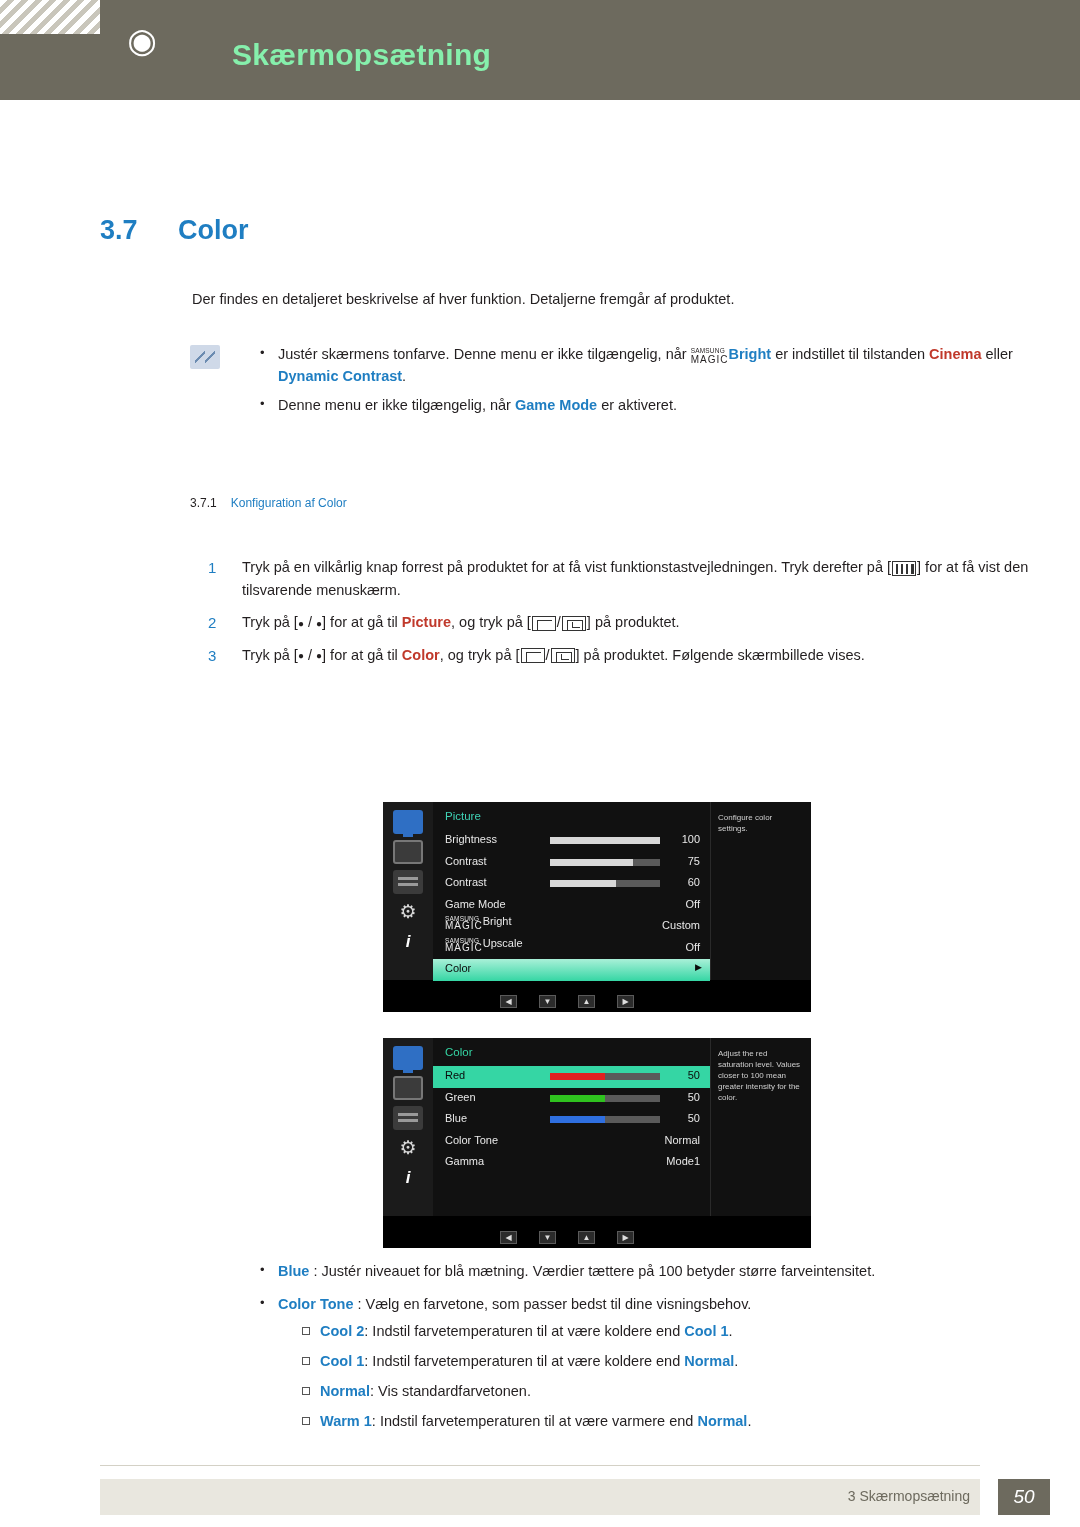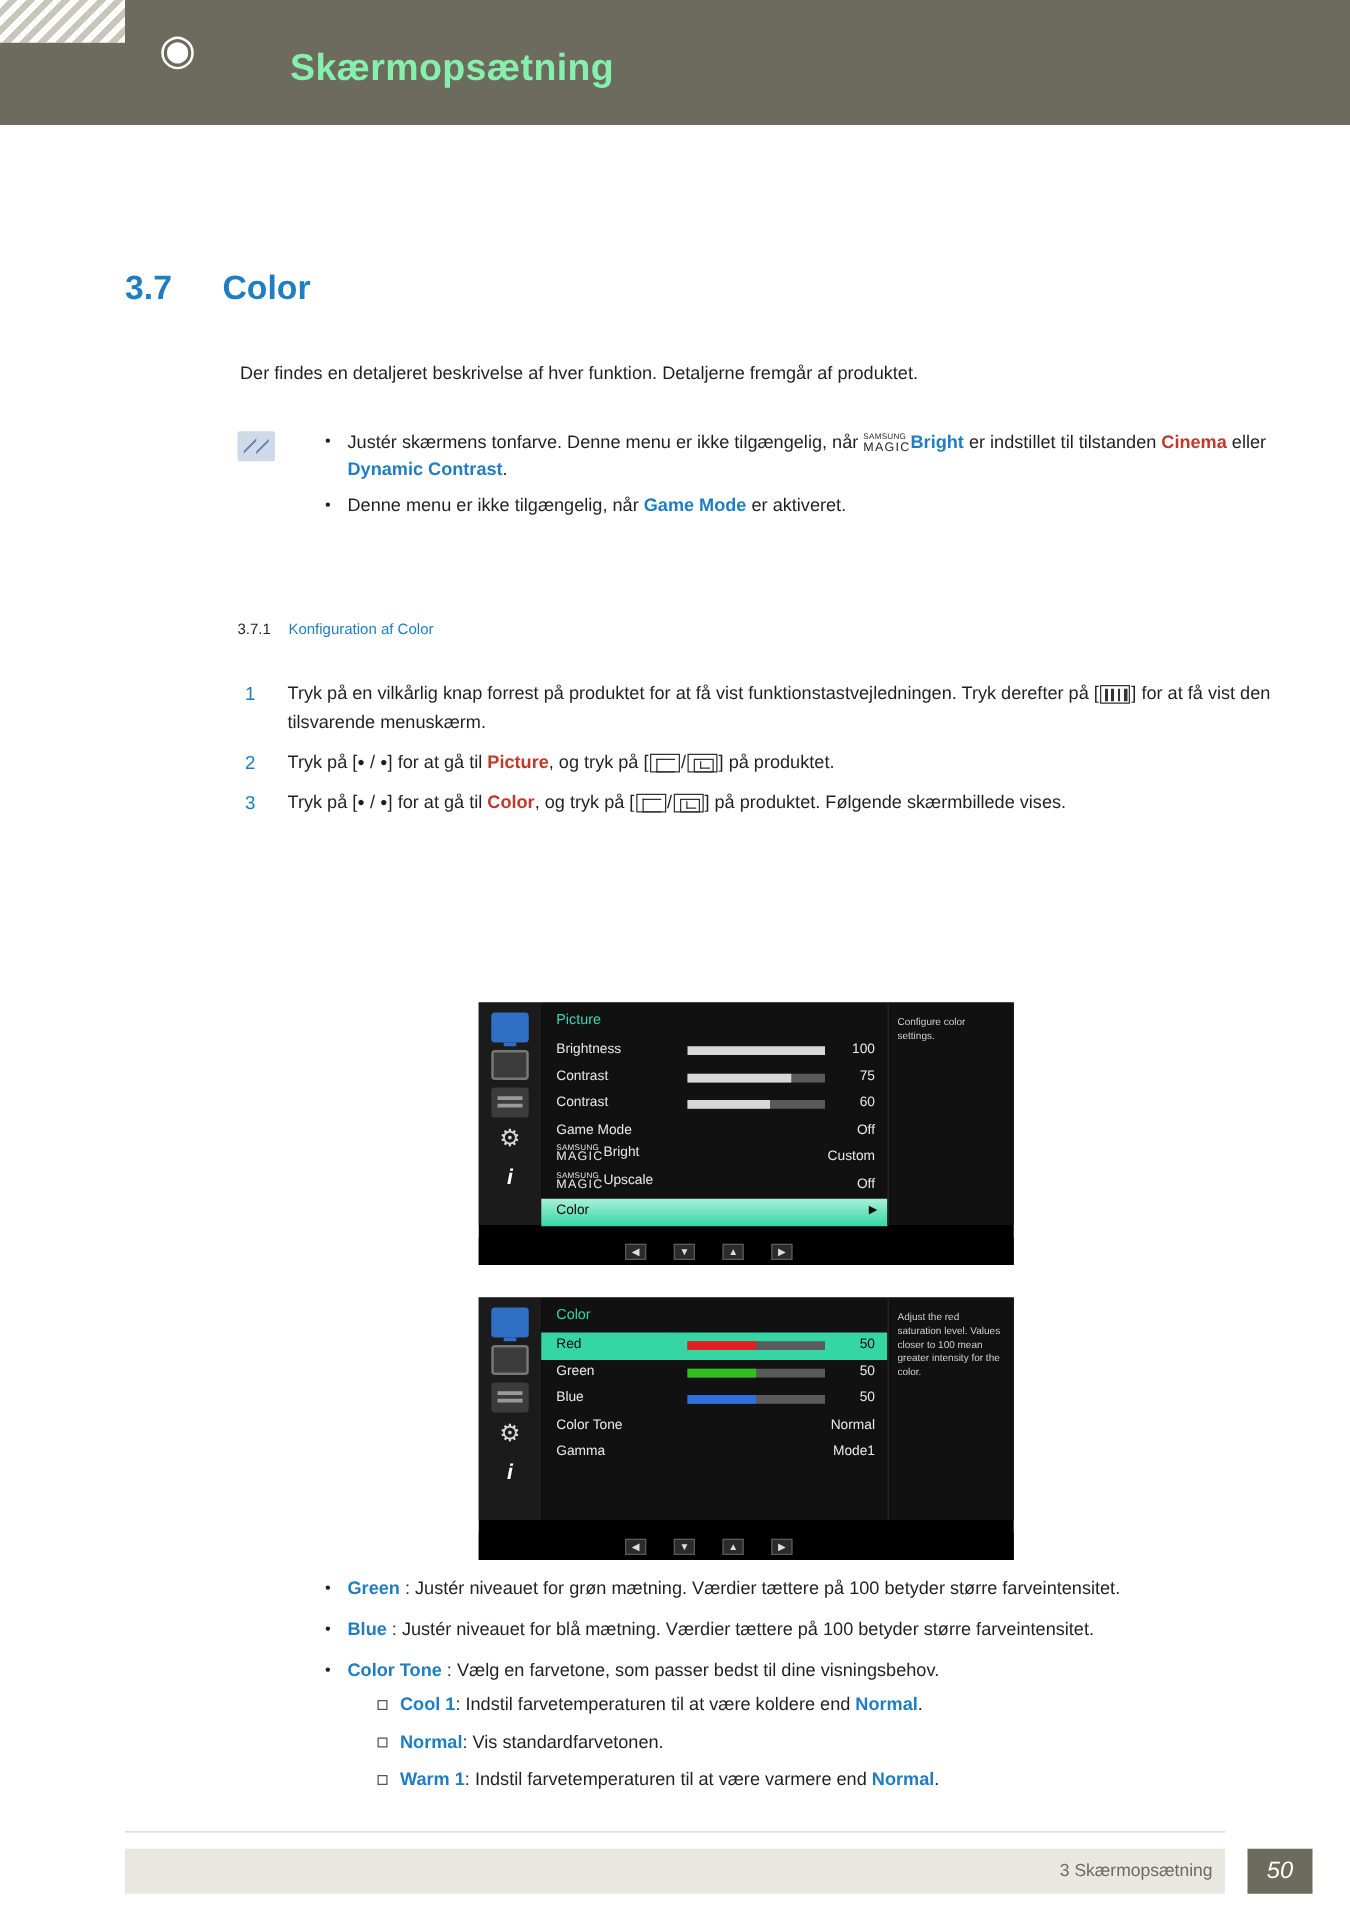--- a/index.html
+++ b/index.html
@@ -64,21 +64,21 @@
   }
   ul.bul > li:before {
     content:"•"; position:absolute; left:24px; top:-1px; color:#231f20; font-size:13px;
   }
 
   .notes { position:absolute; left:236px; top:243px; width:800px; }
 
   .sub-head { position:absolute; left:190px; top:396px; font-size:12px; font-weight:normal; color:#1f7ec2; }
   .sub-head .n { color:#231f20; margin-right:14px; }
 
-  ol.steps { position:absolute; left:190px; top:444px; width:830px; list-style:none; margin:0; padding:0; counter-reset:st; }
+  ol.steps { position:absolute; left:190px; top:444px; width:830px; list-style:none; margin:12px; padding:0; counter-reset:st; }
   ol.steps > li {
     position:relative; padding-left:40px; margin-bottom:9px;
     font-size:14.5px; line-height:23px;
   }
   ol.steps > li:before {
     counter-increment:st; content:counter(st);
     position:absolute; left:6px; top:0; color:#1f7ec2; font-size:15px;
   }
 
   .kw-blue { color:#1f7ec2; font-weight:bold; }
@@ -338,28 +338,28 @@
       <span>◀</span>
       <span>▼</span>
       <span>▲</span>
       <span>▶</span>
     </div>
   </div>
 
   <div class="lower">
     <ul class="bul">
       <li>
-        <span class="kw-blue">Green</span><span> : Justér niveauet for grøn mætning. Værdier tættere på 100 betyder større farveintensitet.</span>
-      </li>
-      <li>
         <span class="kw-blue">Blue</span><span> : Justér niveauet for blå mætning. Værdier tættere på 100 betyder større farveintensitet.</span>
       </li>
       <li>
         <span class="kw-blue">Color Tone</span><span> : Vælg en farvetone, som passer bedst til dine visningsbehov.</span>
         <ul class="sq">
+          <li>
+            <span class="kw-blue">Cool 2</span><span>: Indstil farvetemperaturen til at være koldere end </span><span class="kw-blue">Cool 1</span><span>.</span>
+          </li>
           <li>
             <span class="kw-blue">Cool 1</span><span>: Indstil farvetemperaturen til at være koldere end </span><span class="kw-blue">Normal</span><span>.</span>
           </li>
           <li>
             <span class="kw-blue">Normal</span><span>: Vis standardfarvetonen.</span><span class="kw-blue"></span><span></span>
           </li>
           <li>
             <span class="kw-blue">Warm 1</span><span>: Indstil farvetemperaturen til at være varmere end </span><span class="kw-blue">Normal</span><span>.</span>
           </li>
         </ul>

